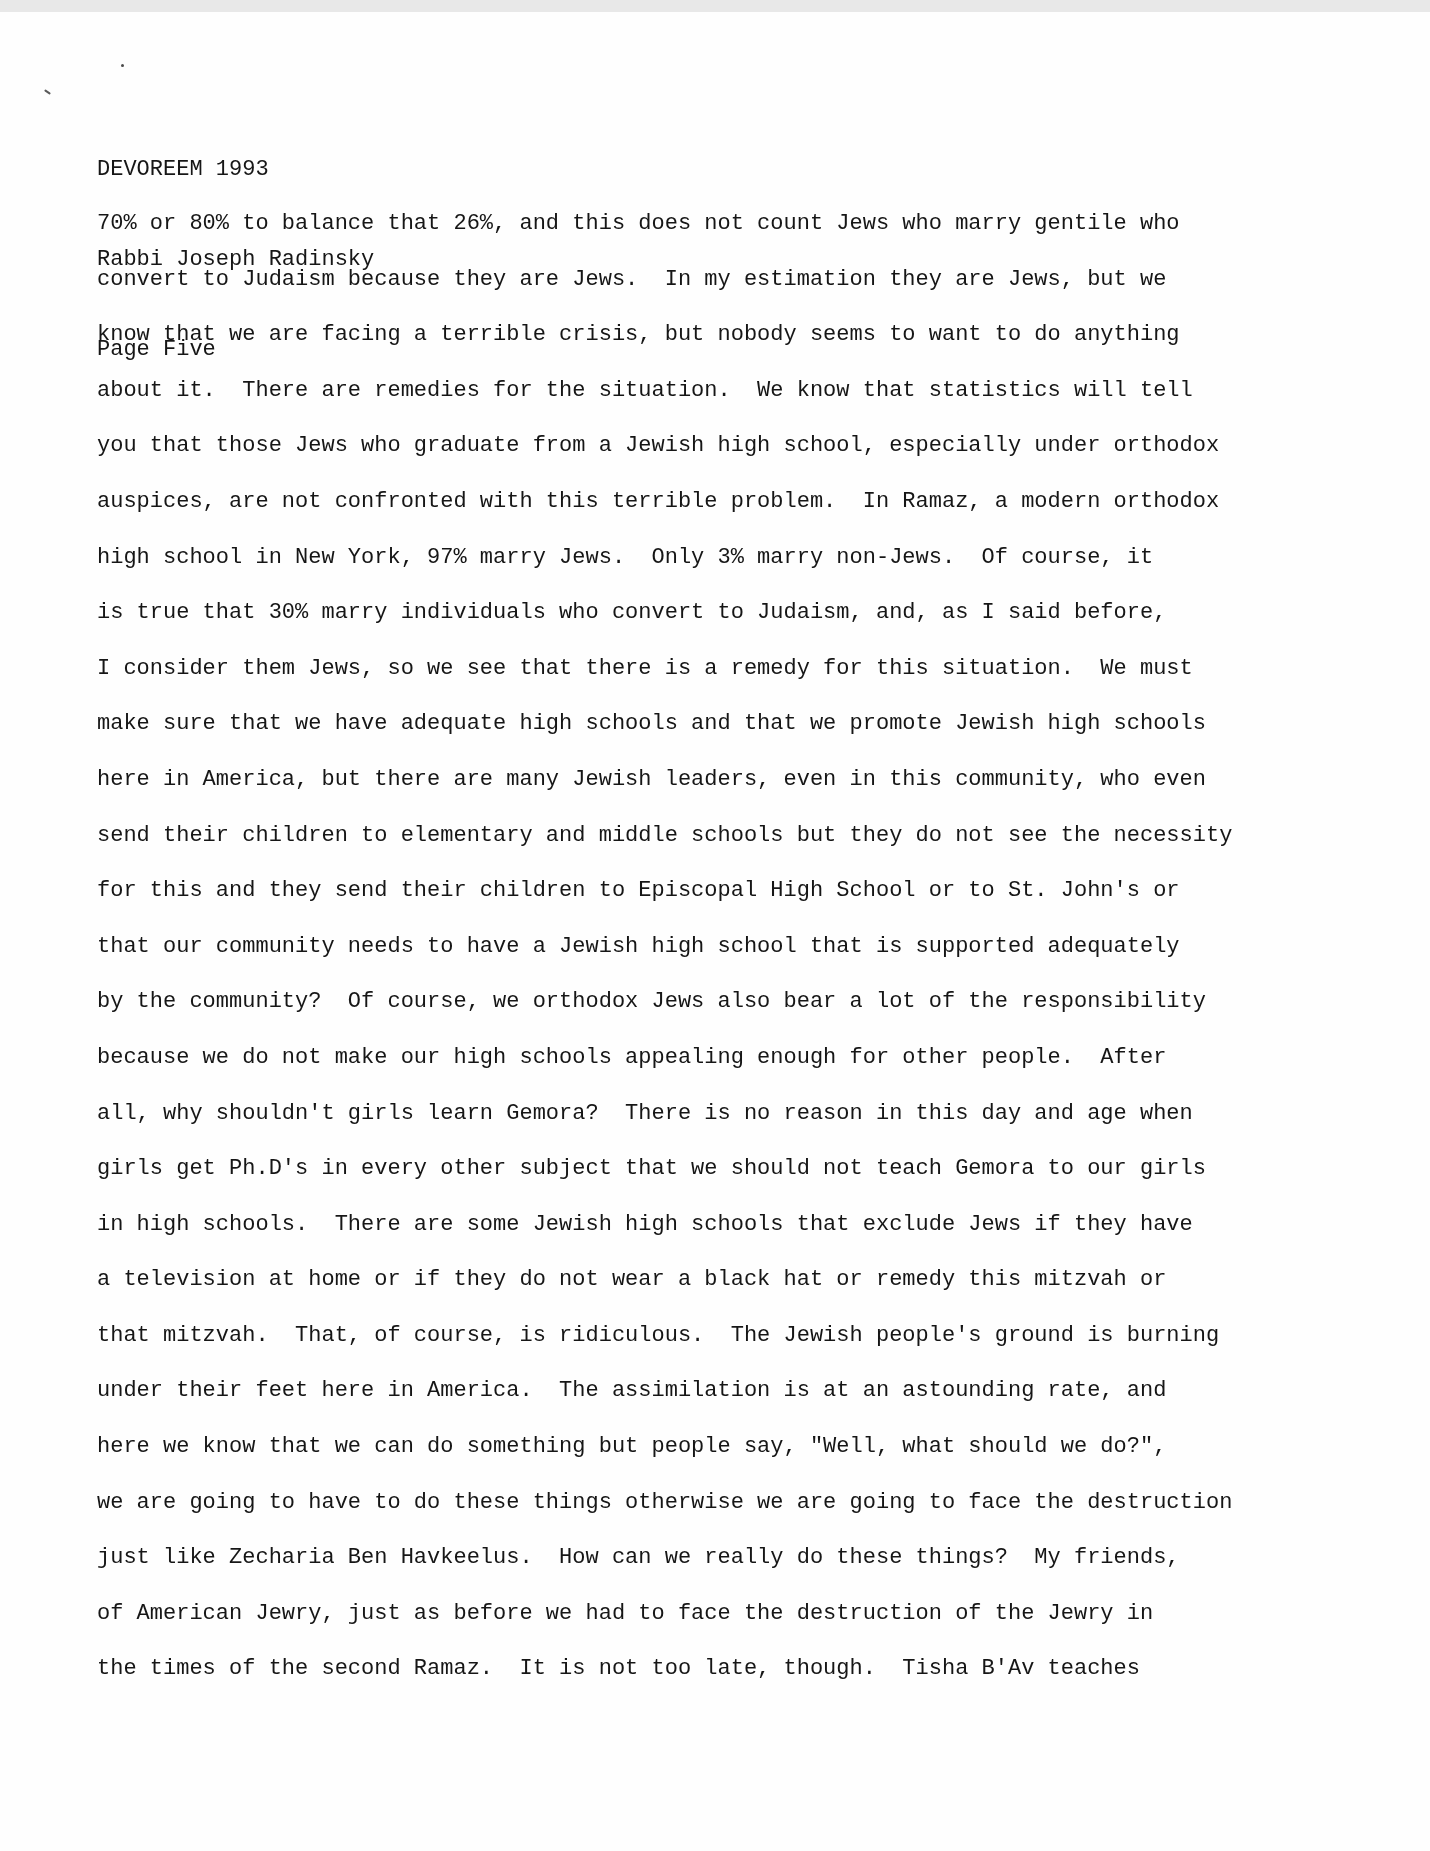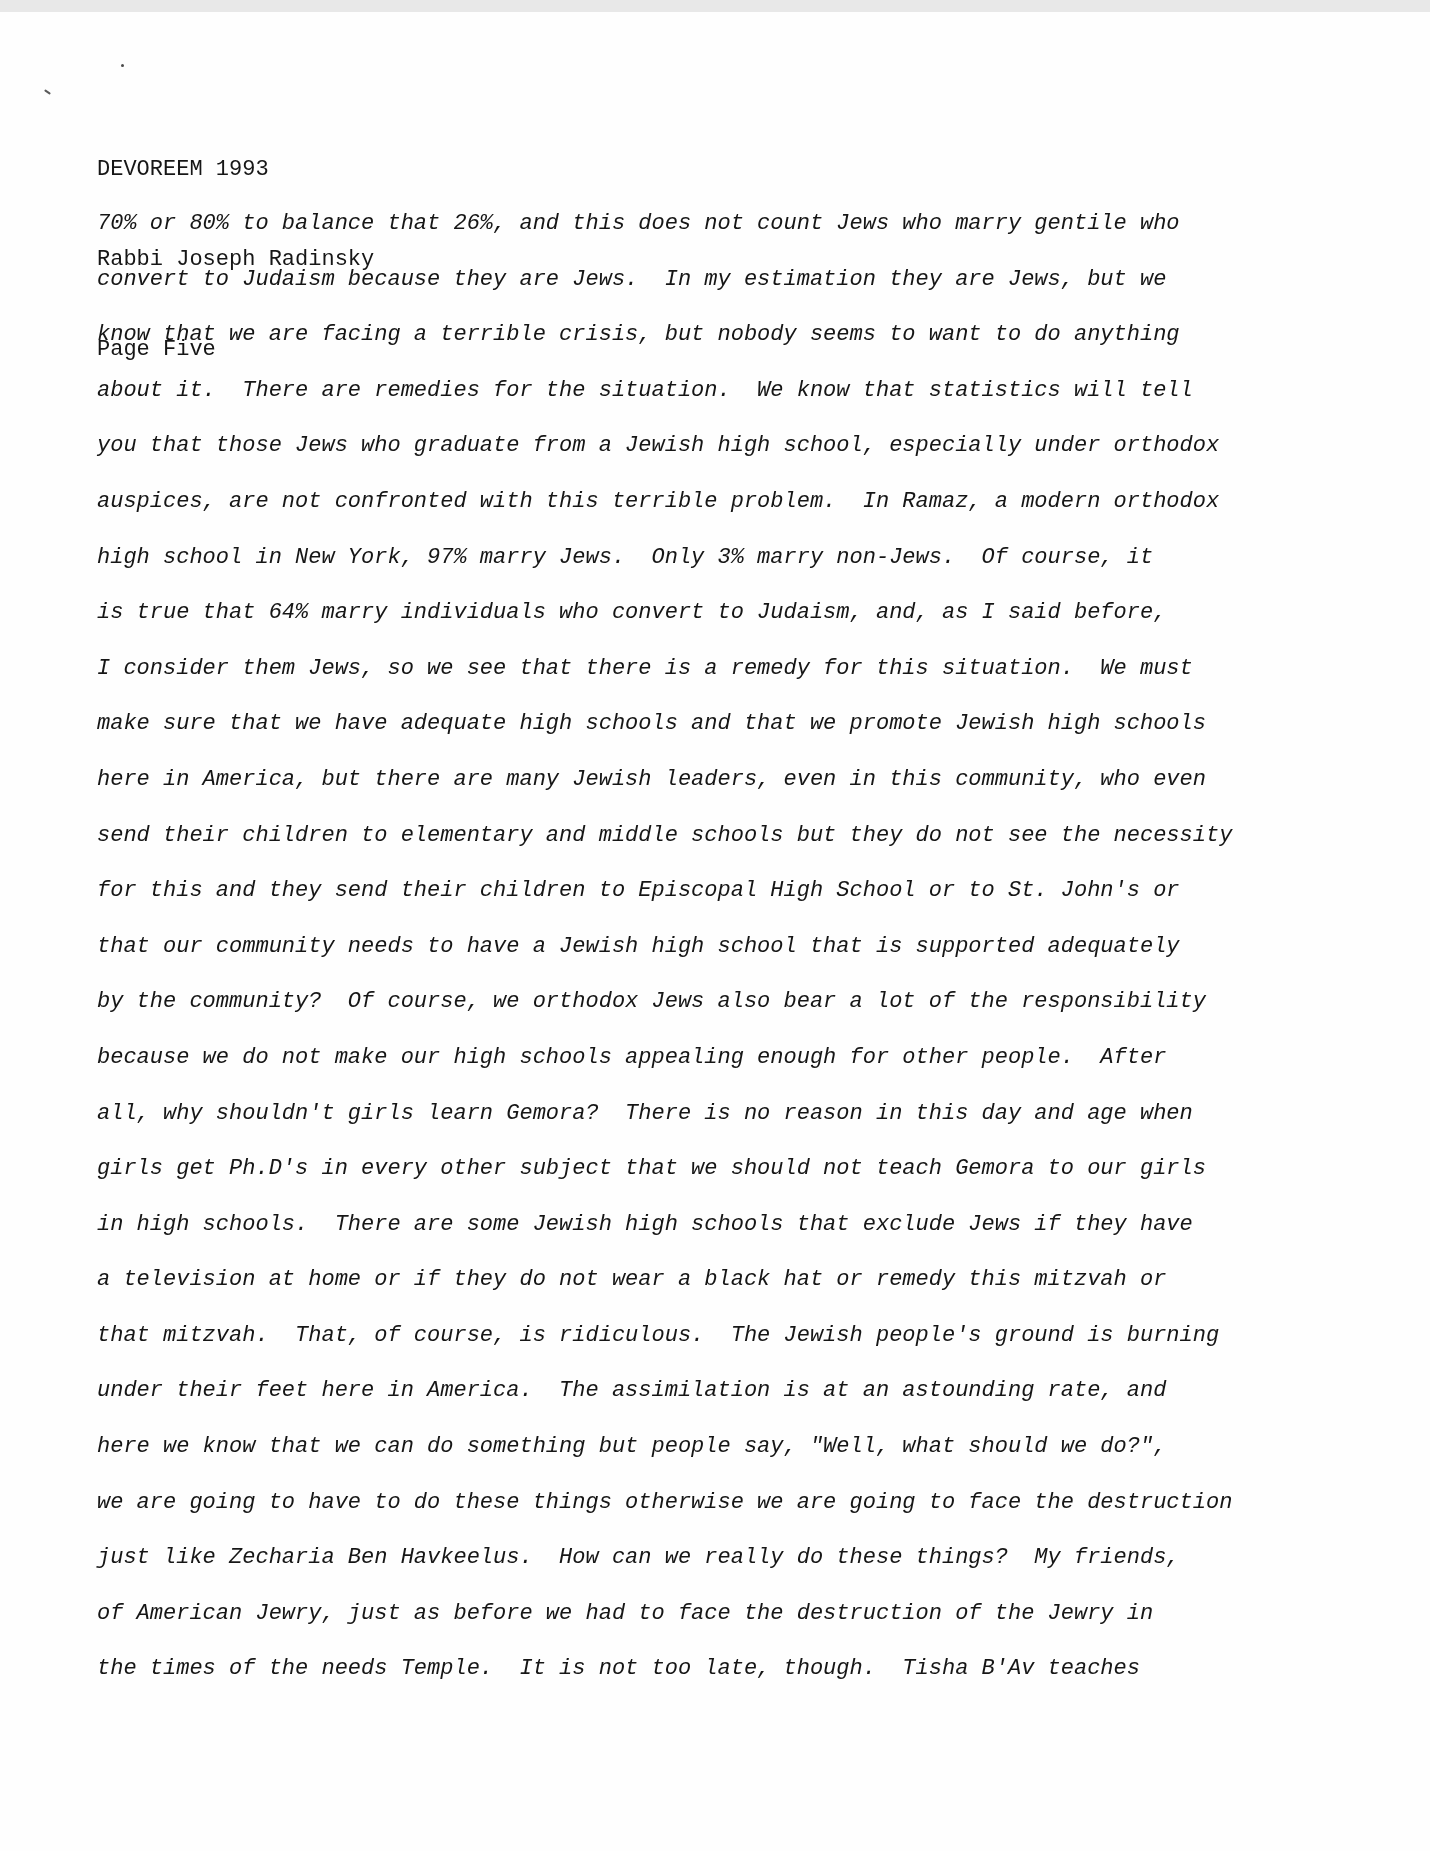--- a/index.html
+++ b/index.html
@@ -29,21 +29,20 @@
   .body-text {
     position: absolute;
     left: 97px;
     top: 184px;
     font-size: 22px;
     line-height: 55.6px;
   }
   .line {
     white-space: pre;
     height: 55.6px;
-    font-style: italic;
   }
   
   .artifact-dot {
     position: absolute;
     left: 121px;
     top: 52px;
     width: 3px;
     height: 3px;
     background: #4a4a4a;
     border-radius: 50%;
@@ -73,34 +72,34 @@
   </div>
 
   <div class="body-text">
       <div class="line">70% or 80% to balance that 26%, and this does not count Jews who marry gentile who</div>
       <div class="line">convert to Judaism because they are Jews.  In my estimation they are Jews, but we</div>
       <div class="line">know that we are facing a terrible crisis, but nobody seems to want to do anything</div>
       <div class="line">about it.  There are remedies for the situation.  We know that statistics will tell</div>
       <div class="line">you that those Jews who graduate from a Jewish high school, especially under orthodox</div>
       <div class="line">auspices, are not confronted with this terrible problem.  In Ramaz, a modern orthodox</div>
       <div class="line">high school in New York, 97% marry Jews.  Only 3% marry non-Jews.  Of course, it</div>
-      <div class="line">is true that 64% marry individuals who convert to Judaism, and, as I said before,</div>
+      <div class="line">is true that 30% marry individuals who convert to Judaism, and, as I said before,</div>
       <div class="line">I consider them Jews, so we see that there is a remedy for this situation.  We must</div>
       <div class="line">make sure that we have adequate high schools and that we promote Jewish high schools</div>
       <div class="line">here in America, but there are many Jewish leaders, even in this community, who even</div>
       <div class="line">send their children to elementary and middle schools but they do not see the necessity</div>
       <div class="line">for this and they send their children to Episcopal High School or to St. John's or</div>
       <div class="line">that our community needs to have a Jewish high school that is supported adequately</div>
       <div class="line">by the community?  Of course, we orthodox Jews also bear a lot of the responsibility</div>
       <div class="line">because we do not make our high schools appealing enough for other people.  After</div>
       <div class="line">all, why shouldn't girls learn Gemora?  There is no reason in this day and age when</div>
       <div class="line">girls get Ph.D's in every other subject that we should not teach Gemora to our girls</div>
       <div class="line">in high schools.  There are some Jewish high schools that exclude Jews if they have</div>
       <div class="line">a television at home or if they do not wear a black hat or remedy this mitzvah or</div>
       <div class="line">that mitzvah.  That, of course, is ridiculous.  The Jewish people's ground is burning</div>
       <div class="line">under their feet here in America.  The assimilation is at an astounding rate, and</div>
       <div class="line">here we know that we can do something but people say, "Well, what should we do?",</div>
       <div class="line">we are going to have to do these things otherwise we are going to face the destruction</div>
       <div class="line">just like Zecharia Ben Havkeelus.  How can we really do these things?  My friends,</div>
       <div class="line">of American Jewry, just as before we had to face the destruction of the Jewry in</div>
-      <div class="line">the times of the needs Temple.  It is not too late, though.  Tisha B'Av teaches</div>
+      <div class="line">the times of the second Ramaz.  It is not too late, though.  Tisha B'Av teaches</div>
     </div>
 </div>
 
 </body></html>

